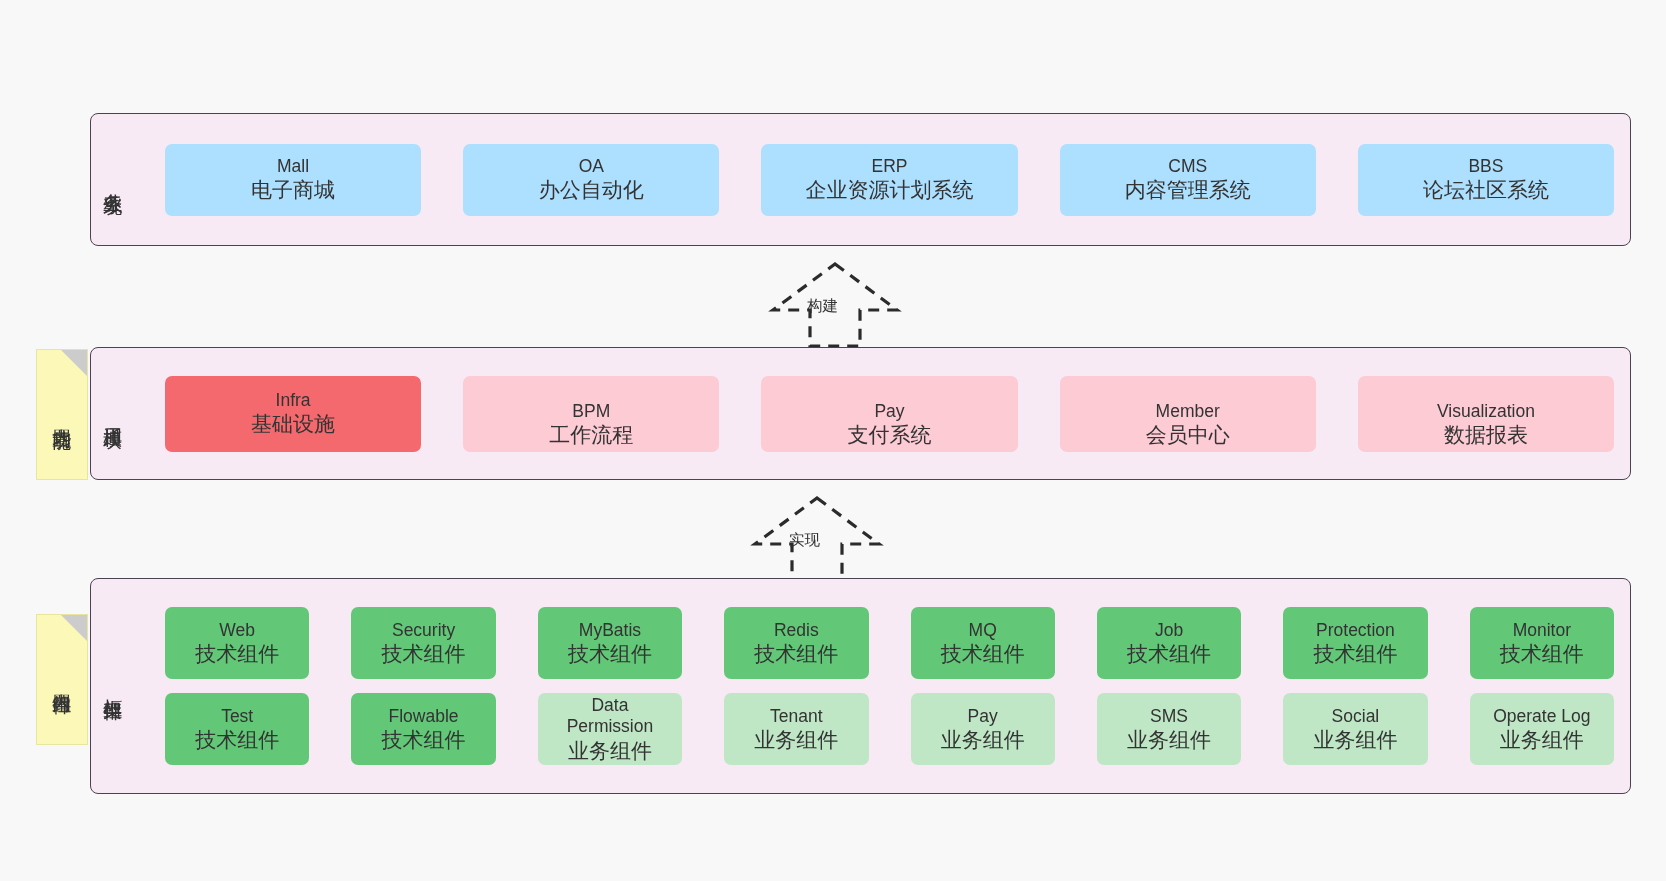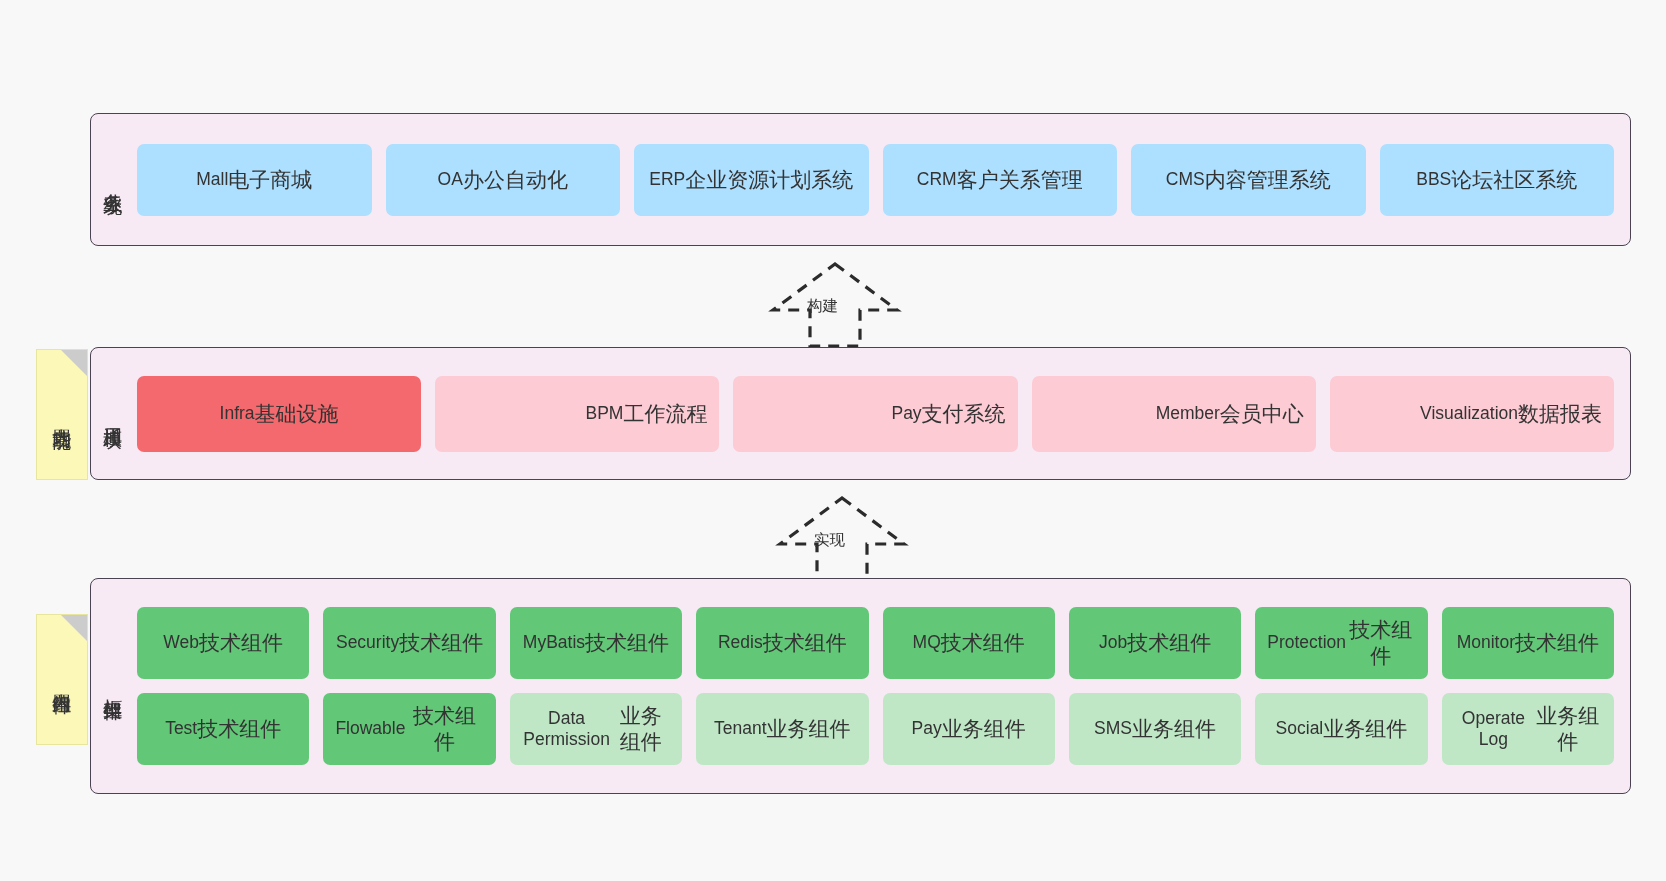--- a/index.html
+++ b/index.html
@@ -58,27 +58,28 @@
 
   .card-row {
     display: flex;
     gap: 14px;
   }
 
   .card {
     flex: 1 1 0;
     border-radius: 7px;
     display: flex;
-    flex-direction: row;
+    flex-direction: column;
     align-items: center;
     justify-content: center;
     text-align: center;
     line-height: 1.22;
     box-sizing: border-box;
-    padding: 4px 12px;
+    padding: 4px 22px;
+    margin-left: 28px;
   }
   .card .t1 { font-size: 17.5px; color: #333333; }
   .card .t2 { font-size: 21px; color: #333333; }
 
   
   .c-blue       { background: #addfff; }
   .c-red        { background: #f4696e; }
   .c-pink       { background: #fccbd4; justify-content: flex-end; }
   .c-green      { background: #62c878; }
   .c-lightgreen { background: #bfe7c6; }
@@ -142,24 +143,20 @@
         </div>
         <div class="card c-blue">
           <span class="t1">OA</span>
           <span class="t2">办公自动化</span>
         </div>
         <div class="card c-blue">
           <span class="t1">ERP</span>
           <span class="t2">企业资源计划系统</span>
         </div>
         <div class="card c-blue">
-          <span class="t1">CRM</span>
-          <span class="t2">客户关系管理</span>
-        </div>
-        <div class="card c-blue">
           <span class="t1">CMS</span>
           <span class="t2">内容管理系统</span>
         </div>
         <div class="card c-blue">
           <span class="t1">BBS</span>
           <span class="t2">论坛社区系统</span>
         </div>
       </div>
     </div>
   </div>
@@ -197,21 +194,21 @@
           <span class="t2">会员中心</span>
         </div>
         <div class="card c-pink">
           <span class="t1">Visualization</span>
           <span class="t2">数据报表</span>
         </div>
       </div>
     </div>
   </div>
 
-  <div class="arrow" style="left:757px; top:492px; width:170px; height:92px;">
+  <div class="arrow" style="left:732px; top:492px; width:170px; height:92px;">
     <svg width="170" height="92" viewBox="0 0 170 92">
       <path d="M 85 6 L 147 52 L 110 52 L 110 88 L 60 88 L 60 52 L 23 52 Z" fill="none" stroke="#2b2b2b" stroke-width="3.2" stroke-dasharray="11,8" stroke-linejoin="miter"></path>
     </svg>
     <span class="arrow-label" style="left:57px; top:38px;">实现</span>
   </div>
 
   <div class="note" style="left:36px; top:614px; width:52px; height:131px;">
     <span class="fold"></span>
     <span>内置组件</span>
   </div>

